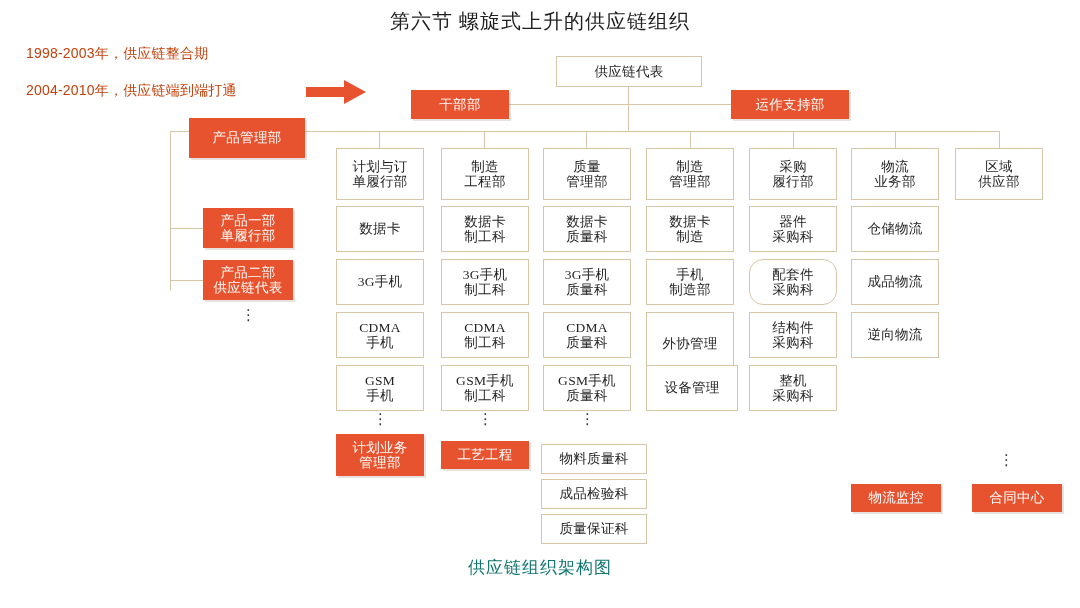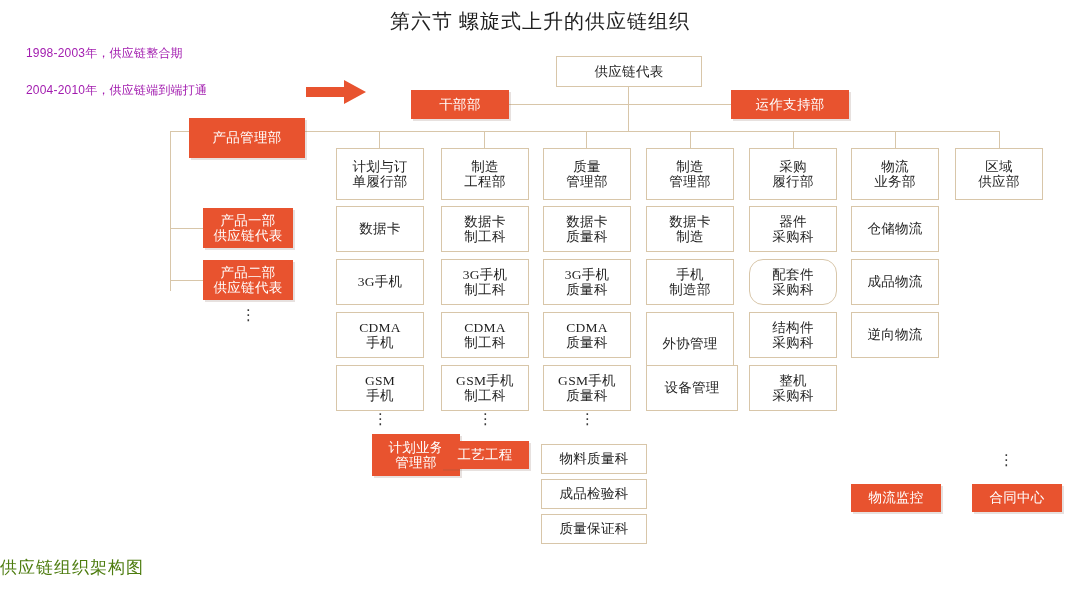--- a/index.html
+++ b/index.html
@@ -25,31 +25,31 @@
     font-family: "Liberation Serif", "DejaVu Serif", serif;
     font-size: 20px;
     letter-spacing: 1px;
     color: #1f1f1f;
     white-space: nowrap;
   }
   #chart-caption {
     position: absolute;
     left: 0; top: 556px;
     width: 1080px;
-    text-align: left;
+    text-align: center;
     font-size: 17px;
     letter-spacing: 1px;
-    color: #4d7c0f;
+    color: #0f766e;
   }
 
   
   .era-note {
     position: absolute;
-    font-size: 12px;
-    color: #a21caf;
+    font-size: 14px;
+    color: #c2410c;
     white-space: nowrap;
     letter-spacing: 0.2px;
   }
   #era-note-0 { left: 26px; top: 45px; }
   #era-note-1 { left: 26px; top: 82px; }
 
   
   #flow-arrow {
     position: absolute;
     left: 306px; top: 80px;
@@ -137,37 +137,37 @@
 
 <div class="box plain" style="left:556px; top:56px; width:146px; height:31px;">供应链代表</div>
 
 <div class="box accent" style="left:411px; top:90px; width:98px; height:29px;">干部部</div>
 
 <div class="box accent" style="left:731px; top:90px; width:118px; height:29px;">运作支持部</div>
 
 <div class="box accent" style="left:189px; top:118px; width:116px; height:40px;">产品管理部</div>
 
 <div class="box accent" style="left:203px; top:208px; width:90px; height:40px;">产品一部
-供应链代表</div>
+单履行部</div>
 
 <div class="box accent" style="left:203px; top:260px; width:90px; height:40px;">产品二部
 供应链代表</div>
 
 <div class="vdots" style="left:241px; top:310px;">⋮</div>
 
 <div class="box plain" style="left:336px; top:148px; width:88px; height:52px;">计划与订
 单履行部</div>
 <div class="box plain" style="left:336px; top:206px; width:88px; height:46px;">数据卡</div>
 <div class="box plain" style="left:336px; top:259px; width:88px; height:46px;">3G手机</div>
 <div class="box plain" style="left:336px; top:312px; width:88px; height:46px;">CDMA
 手机</div>
 <div class="box plain" style="left:336px; top:365px; width:88px; height:46px;">GSM
 手机</div>
 <div class="vdots" style="left:373px; top:414px;">⋮</div>
-<div class="box accent" style="left:336px; top:434px; width:88px; height:42px;margin-left:36px;">计划业务
+<div class="box accent" style="left:336px; top:434px; width:88px; height:42px;">计划业务
 管理部</div>
 
 <div class="box plain" style="left:441px; top:148px; width:88px; height:52px;">制造
 工程部</div>
 <div class="box plain" style="left:441px; top:206px; width:88px; height:46px;">数据卡
 制工科</div>
 <div class="box plain" style="left:441px; top:259px; width:88px; height:46px;">3G手机
 制工科</div>
 <div class="box plain" style="left:441px; top:312px; width:88px; height:46px;">CDMA
 制工科</div>

